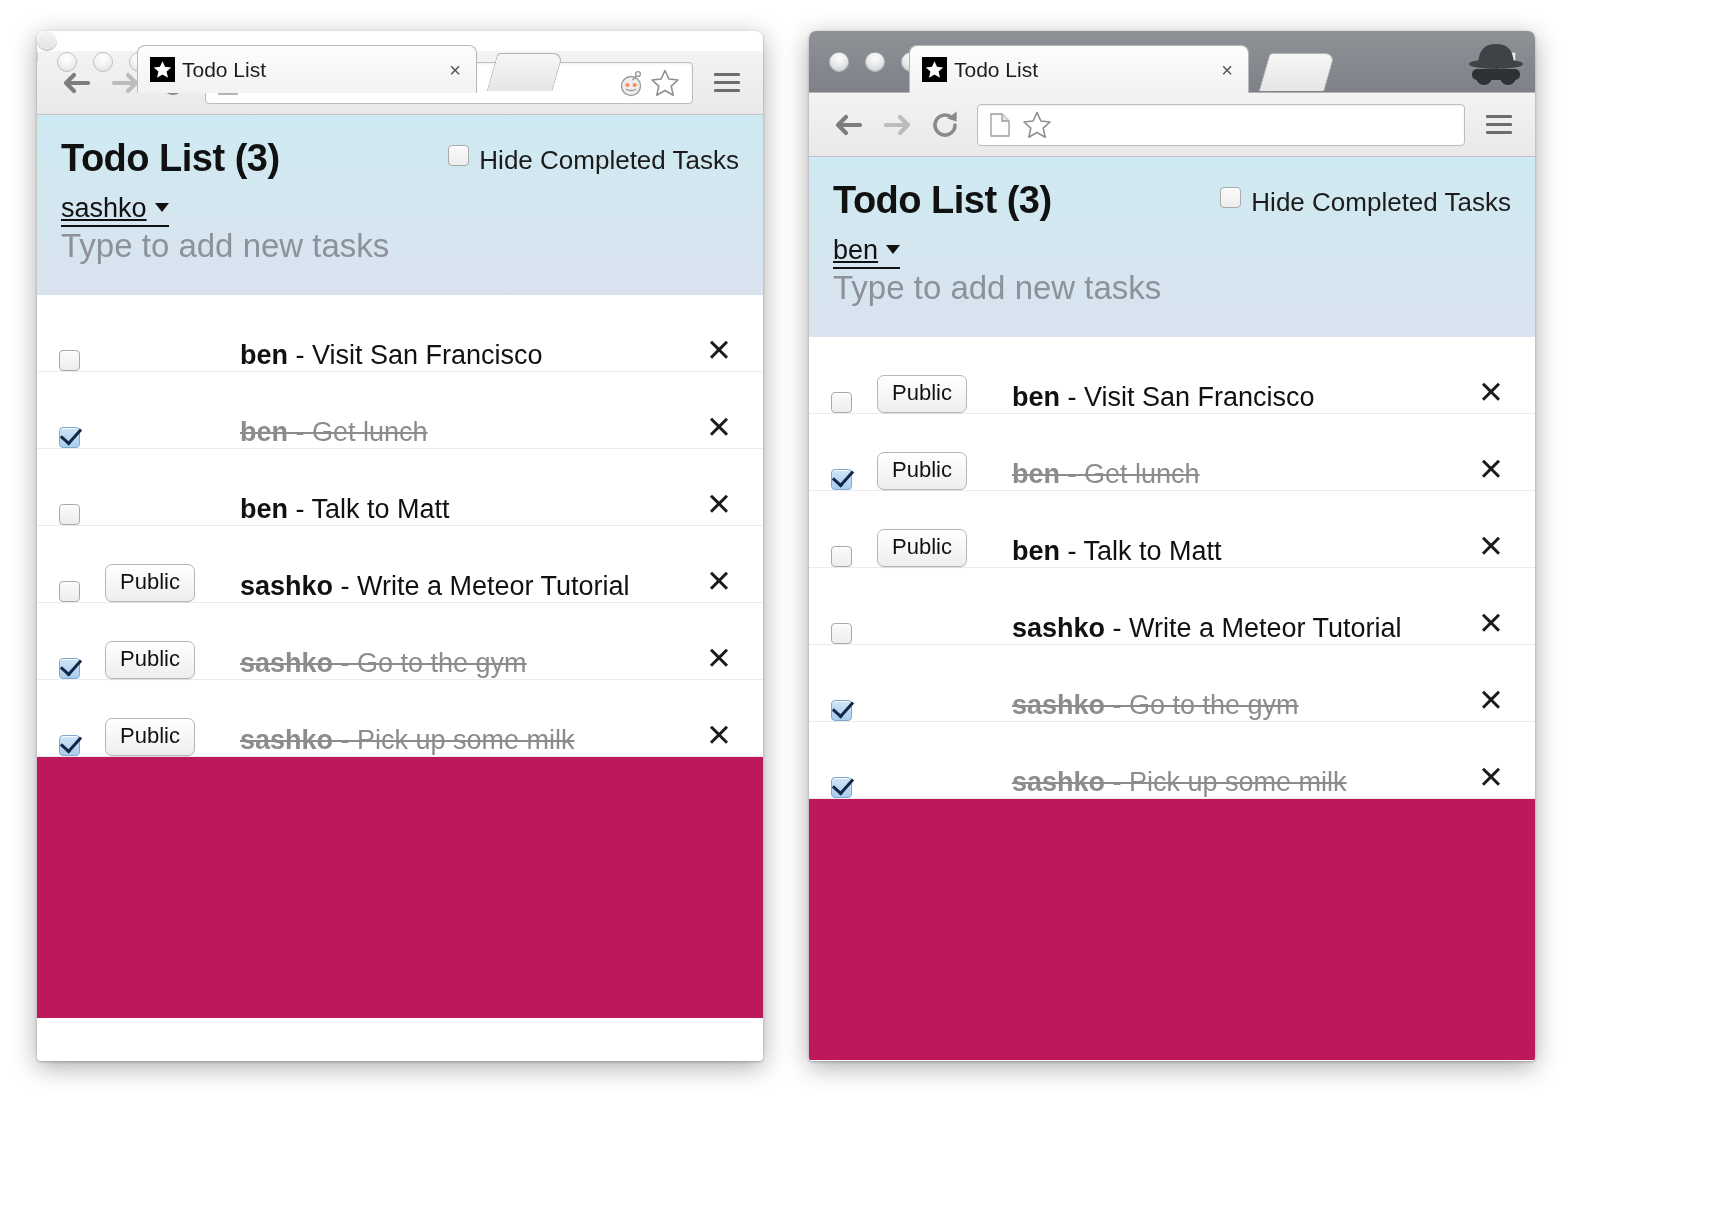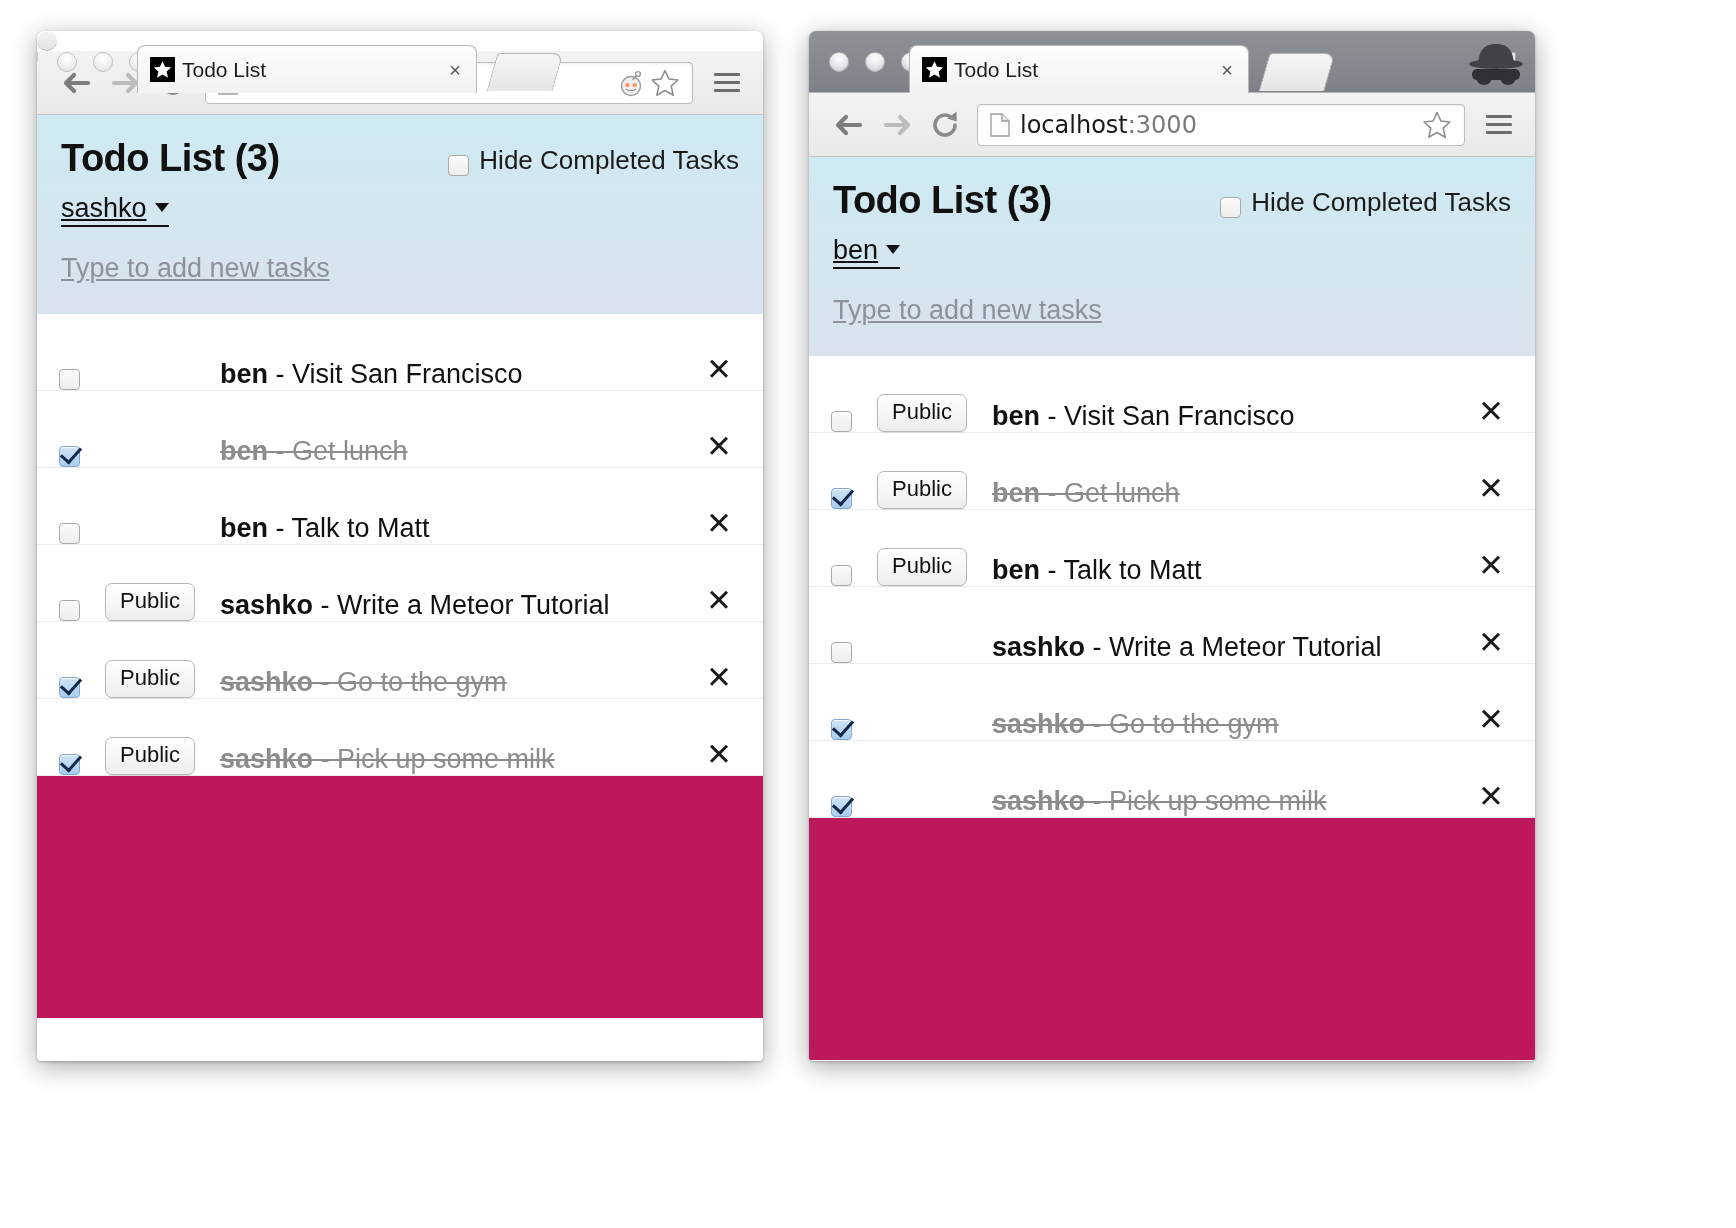--- a/index.html
+++ b/index.html
@@ -142,21 +142,21 @@
     background: linear-gradient(to bottom, #cfeaf2 0%, #d9e3ef 100%);
     padding: 22px 24px 30px 24px;
     position: relative;
   }
   .hdr-top { display:flex; align-items:flex-start; justify-content:space-between; }
   .app-title {
     font-size: 38px; font-weight: bold; color:#111;
     font-family: "Liberation Sans", sans-serif;
     letter-spacing: -0.5px;
   }
-  .hide-wrap { display:flex; align-items:flex-end; gap:10px; margin-top: 8px; }
+  .hide-wrap { display:flex; align-items:flex-start; gap:10px; margin-top: 8px; }
   .hide-label { font-size: 26px; color:#1b1b1b; }
 
   .cb {
     width: 21px; height: 21px; flex:0 0 auto;
     border-radius: 4px;
     border: 1px solid #a9a9a9;
     background: linear-gradient(to bottom, #fbfbfb 0%, #ededed 100%);
     box-shadow: inset 0 1px 1px rgba(255,255,255,.9);
     position: relative;
   }
@@ -183,39 +183,37 @@
     line-height: 1.1;
   }
   .caret {
     width: 0; height: 0;
     border-left: 7px solid transparent;
     border-right: 7px solid transparent;
     border-top: 9px solid #111;
     margin-bottom: 2px;
   }
   .new-task {
-    margin-top: 26px;
-    font-size: 27px; color:#8d9199;
+    font-size: 33px; color:#8d9199;
     font-family: "Liberation Sans", sans-serif;
-    text-decoration: underline;
   }
 
   
   .list { background:#fff; }
   .row {
     display: flex; align-items: flex-end;
     height: 77px;
     padding: 0 24px 0 22px;
     border-bottom: 1px solid #ececec;
     gap: 7px;
   }
   .row .cb { margin-right: 18px; }
   .pub {
     flex: 0 0 auto;
-    margin-right: 18px;
+    margin-right: 38px;
     padding: 4px 14px 6px 14px;
     font-size: 22px; color:#111;
     background: linear-gradient(to bottom, #ffffff 0%, #eeeeee 100%);
     border: 1px solid #b6b6b6;
     border-radius: 7px;
     box-shadow: 0 1px 1px rgba(0,0,0,.07), inset 0 1px 0 #fff;
     line-height: 1.15;
     font-family: "Liberation Sans", sans-serif;
   }
   .pub.spacer { visibility: hidden; }
@@ -434,21 +432,20 @@
             <polygon points="28.6,3.5 28.6,13.4 19.2,10.4" fill="#8a8a8a"></polygon>
           </svg>
         </div>
         <div class="omnibox">
           <span class="page-icon">
             <svg width="20" height="24" viewBox="0 0 20 24">
               <path d="M1 1h11l7 7v15H1z" fill="#fdfdfd" stroke="#9a9a9a" stroke-width="1.3"></path>
               <path d="M12 1v7h7" fill="#e8e8e8" stroke="#9a9a9a" stroke-width="1.3"></path>
             </svg>
           </span>
-          <span class="url"><span>localhost</span><span class="port">:3000</span></span>
           <span class="omni-icon">
             <svg width="30" height="30" viewBox="0 0 30 30">
               <polygon points="15,2.5 18.9,11 28,12 21.2,18.2 23.2,27.2 15,22.5 6.8,27.2 8.8,18.2 2,12 11.1,11" fill="none" stroke="#8f8f8f" stroke-width="1.6" stroke-linejoin="round"></polygon>
             </svg>
           </span>
         </div>
         <div class="menu-btn">
           <span class="menu-bar"></span>
           <span class="menu-bar"></span>
           <span class="menu-bar"></span>

